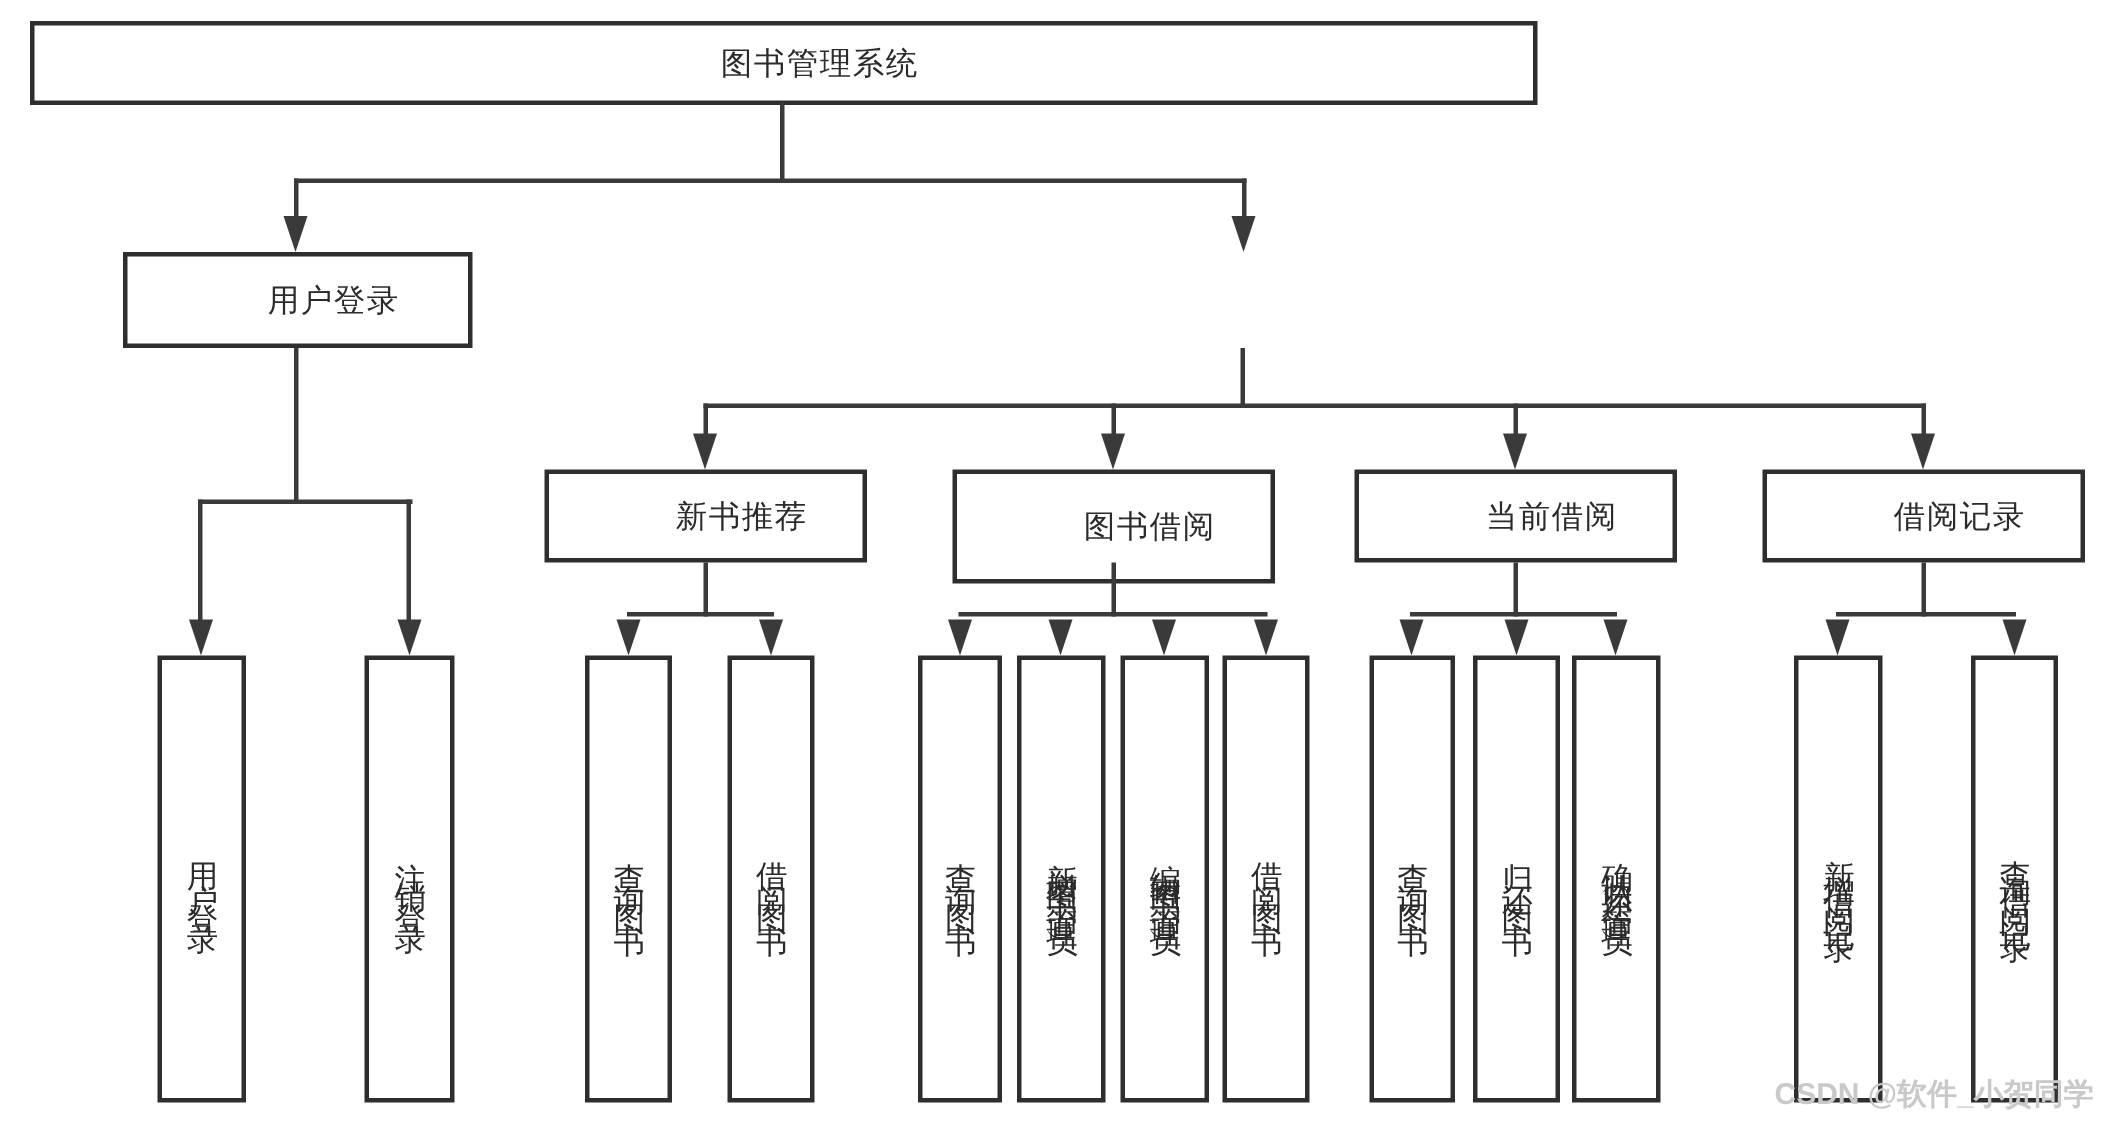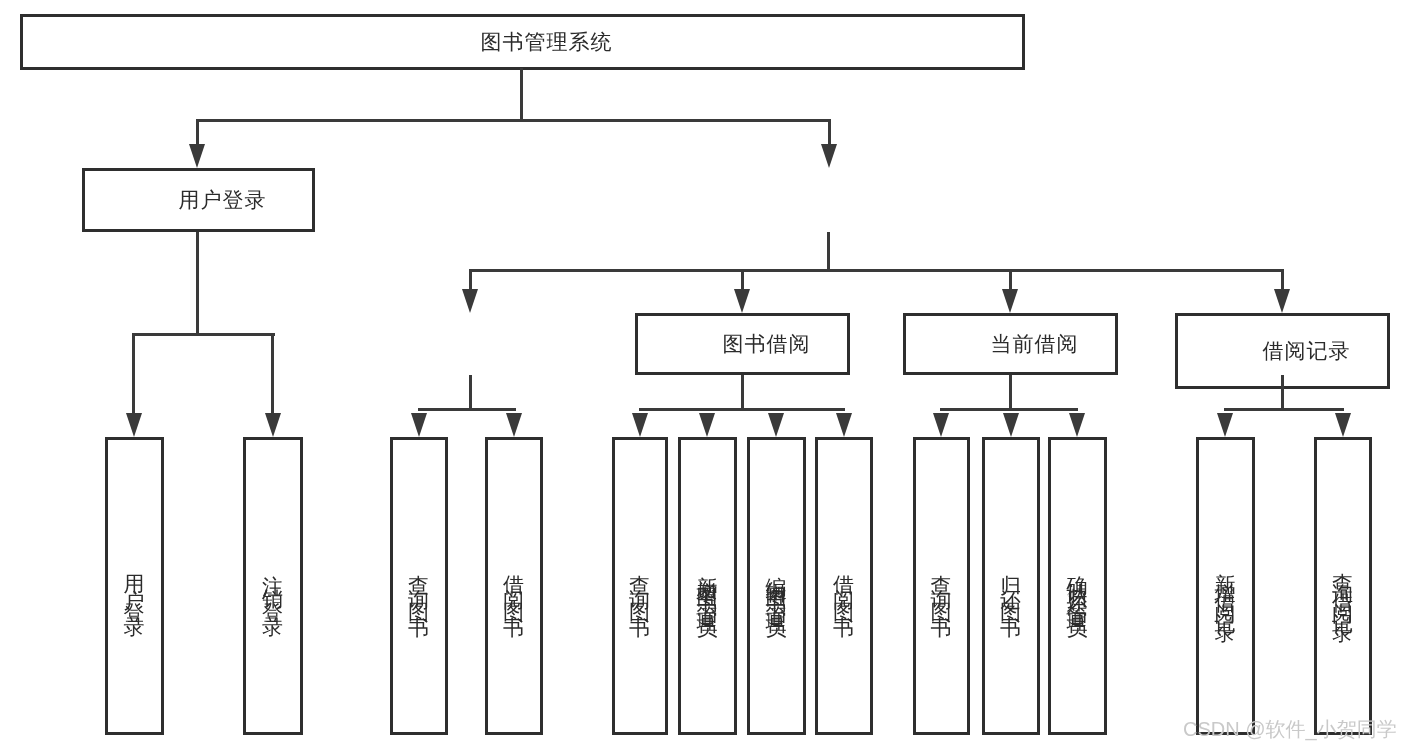--- a/index.html
+++ b/index.html
@@ -25,47 +25,50 @@
   .ls6 span{letter-spacing:10px;}
   .ls9 span{letter-spacing:6px;}
   .ln{position:absolute;background:var(--line);}
   .ar{
     position:absolute;width:0;height:0;
     border-left:8px solid transparent;border-right:8px solid transparent;
     border-top:24px solid var(--line);
   }
   .watermark{
     position:absolute;left:1183px;top:716px;font-size:20px;color:var(--wm);
-    z-index:10;white-space:nowrap;
+    z-index:10;white-space:nowrap;font-weight:bold;
   }
 </style>
 </head>
 <body>
 
 <div id="canvas">
 
   <div class="hbox" style="left:20px;top:14px;width:1005px;height:56px;">
     <span>图书管理系统</span>
   </div>
 
   <div class="hbox" style="left:82px;top:168px;width:233px;height:64px;">
     <span>用户登录</span>
   </div>
 
 
+  <div class="hbox" style="left:363px;top:313px;width:215px;height:62px;">
+    <span>新书推荐</span>
+  </div>
 
-  <div class="hbox" style="left:635px;top:313px;width:215px;height:62px;">
+  <div class="hbox" style="left:635px;top:313px;width:215px;height:76px;">
     <span>图书借阅</span>
   </div>
 
   <div class="hbox" style="left:903px;top:313px;width:215px;height:62px;font-family:Liberation Mono, monospace;">
     <span>当前借阅</span>
   </div>
 
-  <div class="hbox" style="left:1175px;top:313px;width:215px;height:76px;">
+  <div class="hbox" style="left:1175px;top:313px;width:215px;height:62px;">
     <span>借阅记录</span>
   </div>
 
   <div class="leaf ls4" style="left:105px;width:59px;">
     <span>用户登录</span>
   </div>
   <div class="leaf ls4" style="left:243px;width:60px;">
     <span>注销登录</span>
   </div>
 

